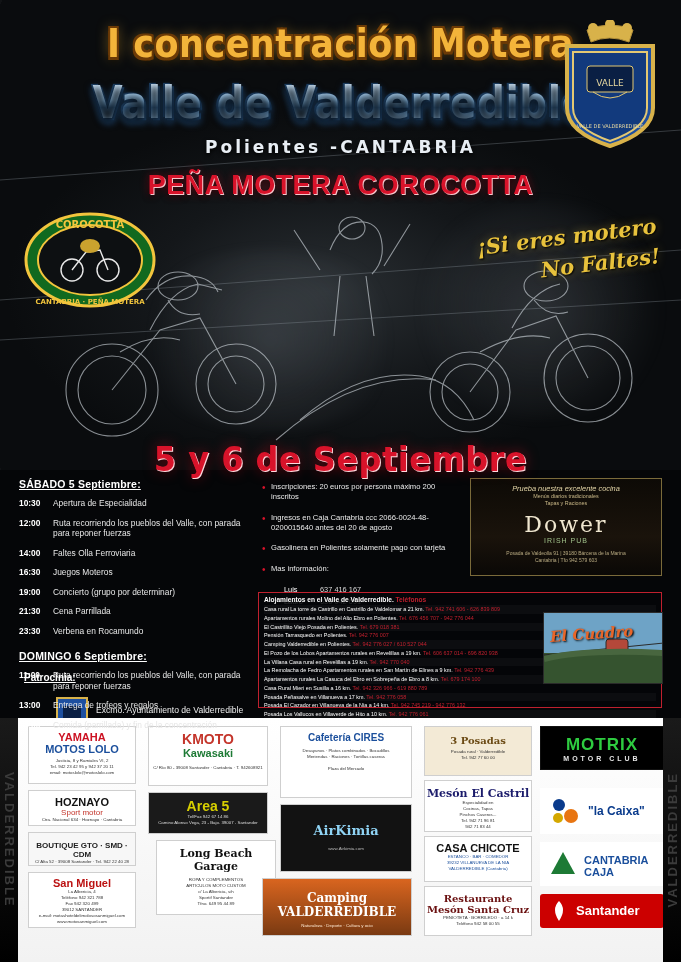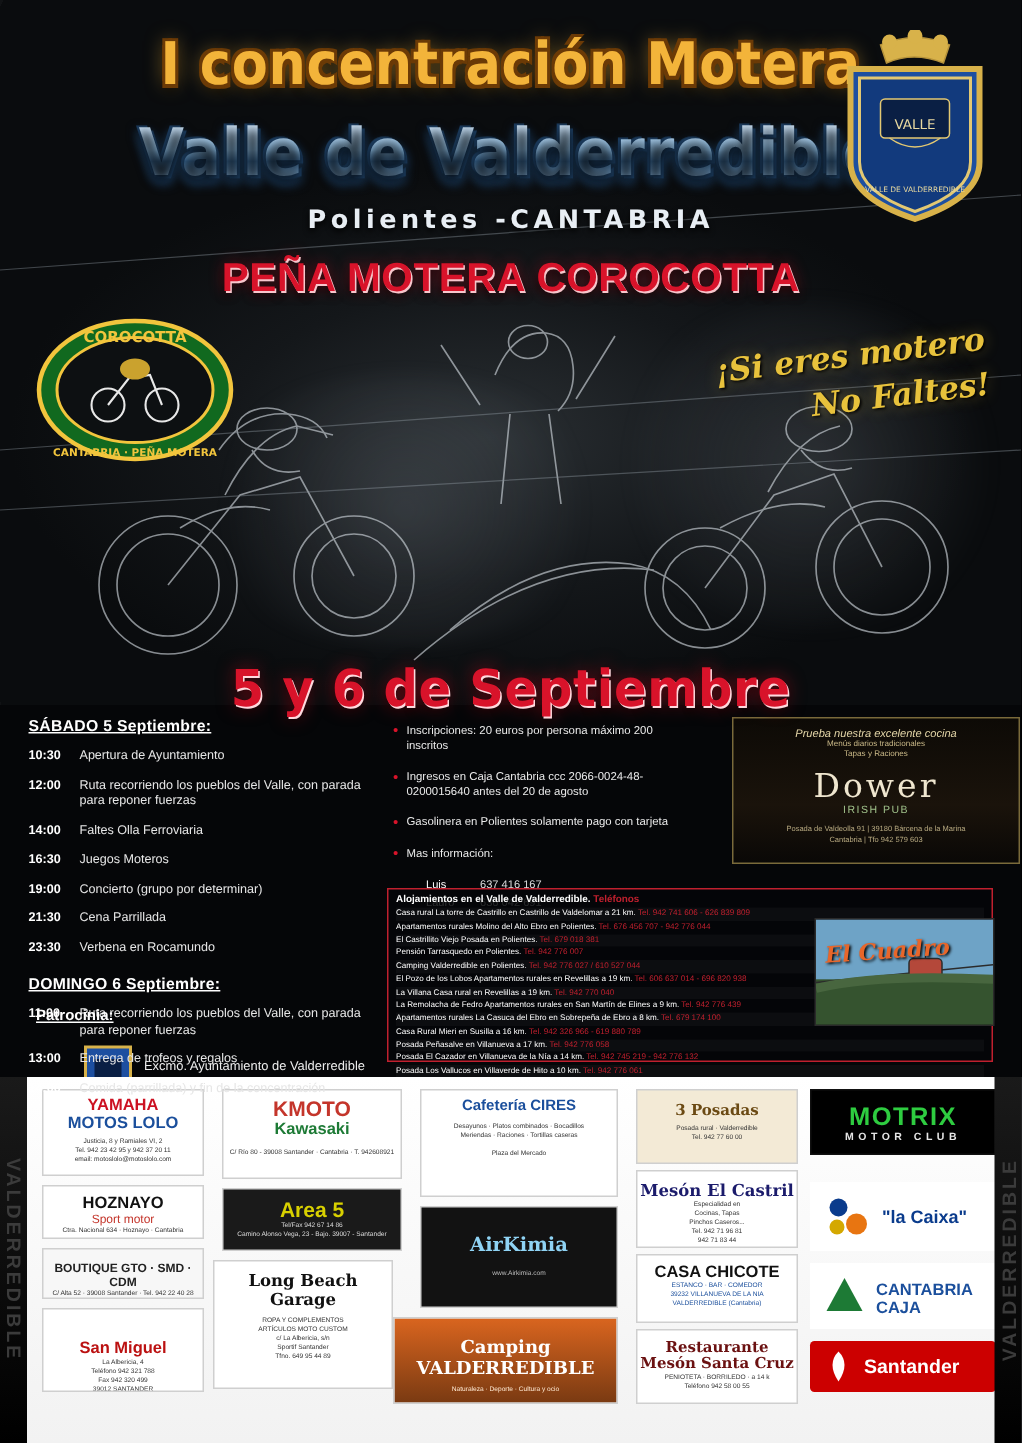--- a/index.html
+++ b/index.html
@@ -116,21 +116,21 @@
     position: relative; padding-left: 9px;
   }
   .bullet:before {
     content:"•"; position:absolute; left:0; top:-1px; color:#d8132a; font-size:10px;
   }
   .contact-line { margin-top: 3px; padding-left: 22px; font-size: 7.4px; color:#dcdcdc; }
   .contact-line span.nm { display:inline-block; width: 36px; color:#fff; }
 
   
   .ad-dower {
-    position:absolute; left: 488px; top: 478px; width: 192px; height: 98px; z-index: 6;
+    position:absolute; left: 470px; top: 478px; width: 192px; height: 98px; z-index: 6;
     background: linear-gradient(180deg,#0d0a06 0%, #1a130b 60%, #0a0806 100%);
     border: 1px solid #7a6a3a;
   }
   .dower-top { text-align:center; font-size: 7.4px; color:#e4d6a8; padding-top: 5px; font-style: italic; }
   .dower-sub { text-align:center; font-size: 5.4px; color:#c9b887; line-height:1.35; }
   .dower-name {
     text-align:center; font-family:"DejaVu Serif", serif; font-size: 22px; color:#efe6cf;
     letter-spacing: 2px; margin-top: 4px;
   }
   .dower-irish { text-align:center; font-size: 7px; color:#9fc08a; letter-spacing:1px; }
@@ -284,21 +284,21 @@
     </svg>
   </div>
 
   <div class="date-line">5 y 6 de Septiembre</div>
 
   <div class="prog-left">
     <div class="prog-head">SÁBADO 5 Septiembre:</div>
     <div id="sat-list">
         <div class="prog-row">
           <div class="prog-time">10:30</div>
-          <div class="prog-txt">Apertura de Ayuntamiento</div>
+          <div class="prog-txt">Apertura de Especialidad</div>
         </div>
         <div class="prog-row">
           <div class="prog-time">12:00</div>
           <div class="prog-txt">Ruta recorriendo los pueblos del Valle, con parada para reponer fuerzas</div>
         </div>
         <div class="prog-row">
           <div class="prog-time">14:00</div>
           <div class="prog-txt">Faltes Olla Ferroviaria</div>
         </div>
         <div class="prog-row">
@@ -413,40 +413,40 @@
     <div class="spbox" style="left:28px;top:72px;width:108px;height:36px;border:1px solid #cfcfcf">
       <div class="ctr b" style="font-size:11px;margin-top:5px;color:#111">HOZNAYO</div>
       <div class="ctr" style="font-size:8px;color:#c4352b">Sport motor</div>
       <div class="tiny ctr">Ctra. Nacional 634 · Hoznayo · Cantabria</div>
     </div>
     <div class="spbox" style="left:28px;top:114px;width:108px;height:34px;border:1px solid #cfcfcf;background:#f7f7f7">
       <div class="ctr b" style="font-size:8px;margin-top:8px;color:#222">BOUTIQUE  GTO · SMD · CDM</div>
       <div class="tiny ctr">C/ Alta 52 · 39008 Santander · Tel. 942 22 40 28</div>
     </div>
     <div class="spbox" style="left:28px;top:154px;width:108px;height:56px;border:1px solid #cfcfcf">
-      <div class="ctr b" style="font-size:11px;margin-top:20px;color:#b11">San Miguel</div>
+      <div class="ctr b" style="font-size:11px;margin-top:4px;color:#b11">San Miguel</div>
       <div class="tiny ctr" style="white-space:pre-line">La Albericia, 4
 Teléfono 942 321 788
 Fax 942 320 499
 39012 SANTANDER
 e-mail: motashoteldelimolososanmiguel.com
 www.motosanmiguel.com</div>
     </div>
 
     <div class="spbox" style="left:148px;top:8px;width:120px;height:60px;border:1px solid #cfcfcf">
       <div class="ctr b" style="font-size:14px;margin-top:4px;color:#c4352b">KMOTO</div>
       <div class="ctr b" style="font-size:11px;color:#1d7a35">Kawasaki</div>
       <div class="tiny ctr" style="margin-top:6px">C/ Río 80 - 39008 Santander · Cantabria · T. 942608921</div>
     </div>
     <div class="spbox" style="left:148px;top:74px;width:120px;height:42px;border:1px solid #cfcfcf;background:#1a1a1a">
       <div class="ctr b" style="font-size:14px;margin-top:5px;color:#d8d000">Area 5</div>
       <div class="tiny ctr" style="color:#ddd;white-space:pre-line">Tel/Fax 942 67 14 86
 Camino Alonso Vega, 23 - Bajo. 39007 - Santander</div>
     </div>
-    <div class="spbox" style="left:142px;top:122px;width:120px;height:86px;border:1px solid #cfcfcf">
+    <div class="spbox" style="left:156px;top:122px;width:120px;height:75px;border:1px solid #cfcfcf">
       <div class="ctr b" style="font-size:11px;margin-top:6px;color:#111;font-family:'DejaVu Serif',serif">Long Beach Garage</div>
       <div class="tiny ctr" style="margin-top:4px;white-space:pre-line">ROPA Y COMPLEMENTOS
 ARTÍCULOS MOTO CUSTOM
 c/ La Albericia, s/n
 Sportif Santander
 Tfno. 649 95 44 89</div>
     </div>
 
     <div class="spbox" style="left:280px;top:8px;width:132px;height:72px;border:1px solid #cfcfcf">
       <div class="ctr b" style="font-size:10px;margin-top:5px;color:#1b4f9c">Cafetería  CIRES</div>

